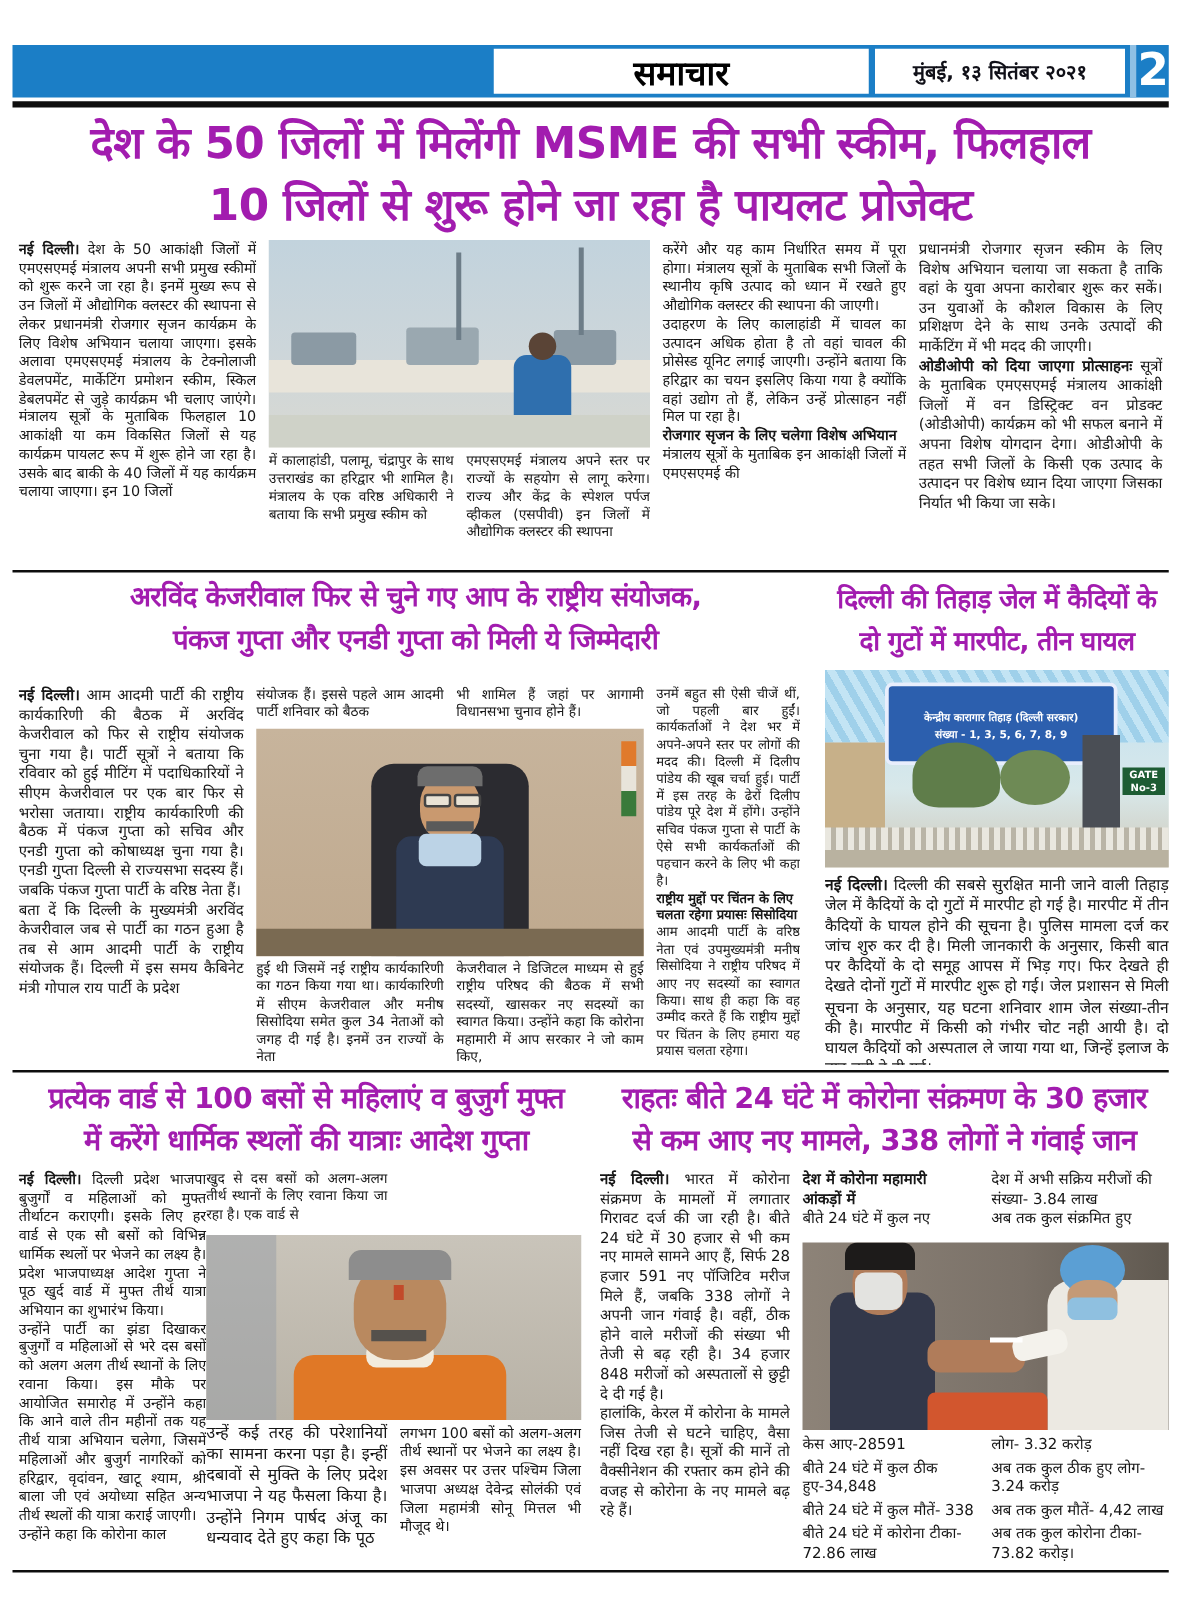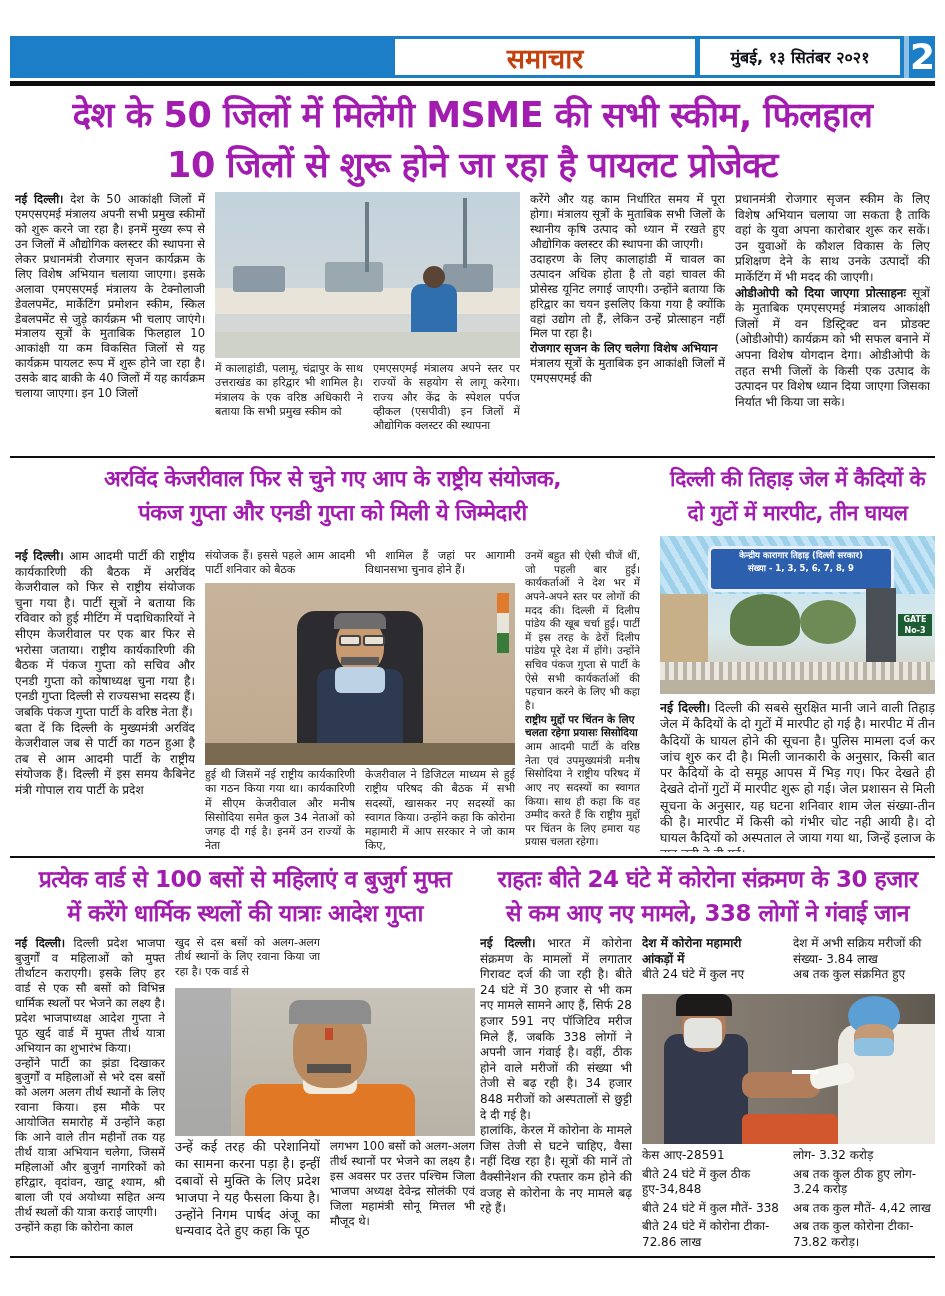--- a/index.html
+++ b/index.html
@@ -3,21 +3,21 @@
 <meta charset="utf-8">
 <style>
   html,body{margin:0;padding:0;background:#e9e9e9;}
   .page{position:relative;width:945px;height:1296px;background:#ffffff;margin:0 auto;
         font-family:"DejaVu Sans",sans-serif;overflow:hidden;}
   .abs{position:absolute;}
   
   .bar{top:36px;left:10px;width:925px;height:42px;background:#1b7ec6;}
   .wbox{position:absolute;top:3px;height:36px;background:#ffffff;display:flex;align-items:center;justify-content:center;}
   .masthead-t{color:#e60b80;font-weight:bold;font-size:23px;letter-spacing:-0.5px;white-space:nowrap;}
-  .section-t{color:#c2410c;font-weight:bold;font-size:27px;white-space:nowrap;text-align:right;}
+  .section-t{color:#000000;font-weight:bold;font-size:27px;white-space:nowrap;text-align:right;}
   .date-t{color:#101018;font-weight:bold;font-size:16px;white-space:nowrap;}
   .pstripe{position:absolute;top:0;left:894px;width:5px;height:42px;background:#8fc0e4;}
   .pnum{position:absolute;top:0;left:900px;width:25px;height:42px;color:#fff;font-weight:bold;
         font-size:36px;line-height:42px;text-align:center;}
   .rule{background:#0e0e0e;}
   
   .hl{font-weight:bold;color:#a21caf;text-align:center;white-space:nowrap;overflow:hidden;letter-spacing:-0.5px;}
   .h1line{width:915px;font-size:35px;line-height:50px;}
   .h2line{font-size:22px;line-height:34px;}
   .h3line{font-size:21px;line-height:34px;}
@@ -137,21 +137,21 @@
       <div class="sub">राष्ट्रीय मुद्दों पर चिंतन के लिए चलता रहेगा प्रयासः सिसोदिया</div>
       <div>आम आदमी पार्टी के वरिष्ठ नेता एवं उपमुख्यमंत्री मनीष सिसोदिया ने राष्ट्रीय परिषद में आए नए सदस्यों का स्वागत किया। साथ ही कहा कि वह उम्मीद करते हैं कि राष्ट्रीय मुद्दों पर चिंतन के लिए हमारा यह प्रयास चलता रहेगा।</div>
     </div>
   </div>
 
   <div class="abs hl h3line" style="top:462px;left:660px;width:275px;">दिल्ली की तिहाड़ जेल में कैदियों के</div>
   <div class="abs hl h3line" style="top:496px;left:660px;width:275px;">दो गुटों में मारपीट, तीन घायल</div>
 
   <div class="abs photo tihar" style="top:536px;left:660px;width:275px;height:158px;">
     <div class="ph-part" style="left:0;top:0;width:275px;height:58px;background:repeating-linear-gradient(60deg,#9fd0ea 0 6px,#c3e4f4 6px 12px);"></div>
-    <div class="signboard" style="left:48px;top:10px;width:180px;height:40px;font-size:8.5px;line-height:1.5;padding-top:0;">
+    <div class="signboard" style="left:48px;top:10px;width:180px;height:40px;font-size:8.5px;line-height:1.5;padding-top:20px;">
       <div>केन्द्रीय कारागार तिहाड़ (दिल्ली सरकार)</div>
       <div>संख्या - 1, 3, 5, 6, 7, 8, 9</div>
     </div>
     <div class="ph-part" style="left:0;top:58px;width:48px;height:70px;background:#c7b089;"></div>
     <div class="ph-part" style="left:70px;top:58px;width:70px;height:52px;background:#5f7d4a;border-radius:50% 50% 30% 30%;"></div>
     <div class="ph-part" style="left:140px;top:64px;width:56px;height:44px;background:#6e8a55;border-radius:50%;"></div>
     <div class="ph-part" style="left:206px;top:52px;width:30px;height:84px;background:#4a4e55;"></div>
     <div class="gatesign" style="left:238px;top:78px;width:34px;height:22px;font-size:8px;line-height:11px;">GATE No-3</div>
     <div class="ph-part" style="left:0;top:126px;width:275px;height:18px;background:repeating-linear-gradient(90deg,#e9e7df 0 5px,#b9b4a6 5px 9px);"></div>
     <div class="ph-part" style="left:0;top:144px;width:275px;height:14px;background:#b9b2a0;"></div>
@@ -160,21 +160,21 @@
   <div class="abs bt col" style="top:700px;left:660px;width:275px;height:152px;font-size:12.5px;">
     <span class="dl">नई दिल्ली।</span>
     <span>दिल्ली की सबसे सुरक्षित मानी जाने वाली तिहाड़ जेल में कैदियों के दो गुटों में मारपीट हो गई है। मारपीट में तीन कैदियों के घायल होने की सूचना है। पुलिस मामला दर्ज कर जांच शुरु कर दी है। मिली जानकारी के अनुसार, किसी बात पर कैदियों के दो समूह आपस में भिड़ गए। फिर देखते ही देखते दोनों गुटों में मारपीट शुरू हो गई। जेल प्रशासन से मिली सूचना के अनुसार, यह घटना शनिवार शाम जेल संख्या-तीन की है। मारपीट में किसी को गंभीर चोट नही आयी है। दो घायल कैदियों को अस्पताल ले जाया गया था, जिन्हें इलाज के बाद छुट्टी दे दी गई।</span>
   </div>
 
   <div class="abs rule" style="top:856px;left:10px;width:925px;height:2px;"></div>
 
   <div class="abs hl h4line" style="top:862px;left:15px;width:460px;">प्रत्येक वार्ड से 100 बसों से महिलाएं व बुजुर्ग मुफ्त</div>
   <div class="abs hl h4line" style="top:896px;left:15px;width:460px;">में करेंगे धार्मिक स्थलों की यात्राः आदेश गुप्ता</div>
 
-  <div class="abs" style="top:936px;left:15px;width:460px;height:318px;display:flex;gap:10px;">
+  <div class="abs" style="top:936px;left:15px;width:460px;height:318px;display:flex;">
     <div class="col bt" style="width:150px;height:318px;">
       <div>
         <span class="dl">नई दिल्ली।</span>
         <span>दिल्ली प्रदेश भाजपा बुजुर्गों व महिलाओं को मुफ्त तीर्थाटन कराएगी। इसके लिए हर वार्ड से एक सौ बसों को विभिन्न धार्मिक स्थलों पर भेजने का लक्ष्य है। प्रदेश भाजपाध्यक्ष आदेश गुप्ता ने पूठ खुर्द वार्ड में मुफ्त तीर्थ यात्रा अभियान का शुभारंभ किया।</span>
       </div>
       <div>उन्होंने पार्टी का झंडा दिखाकर बुजुर्गों व महिलाओं से भरे दस बसों को अलग अलग तीर्थ स्थानों के लिए रवाना किया। इस मौके पर आयोजित समारोह में उन्होंने कहा कि आने वाले तीन महीनों तक यह तीर्थ यात्रा अभियान चलेगा, जिसमें महिलाओं और बुजुर्ग नागरिकों को हरिद्वार, वृदांवन, खाटू श्याम, श्री बाला जी एवं अयोध्या सहित अन्य तीर्थ स्थलों की यात्रा कराई जाएगी।</div>
       <div>उन्होंने कहा कि कोरोना काल</div>
     </div>
     <div style="width:300px;display:flex;flex-direction:column;">
       <div style="display:flex;gap:10px;">

